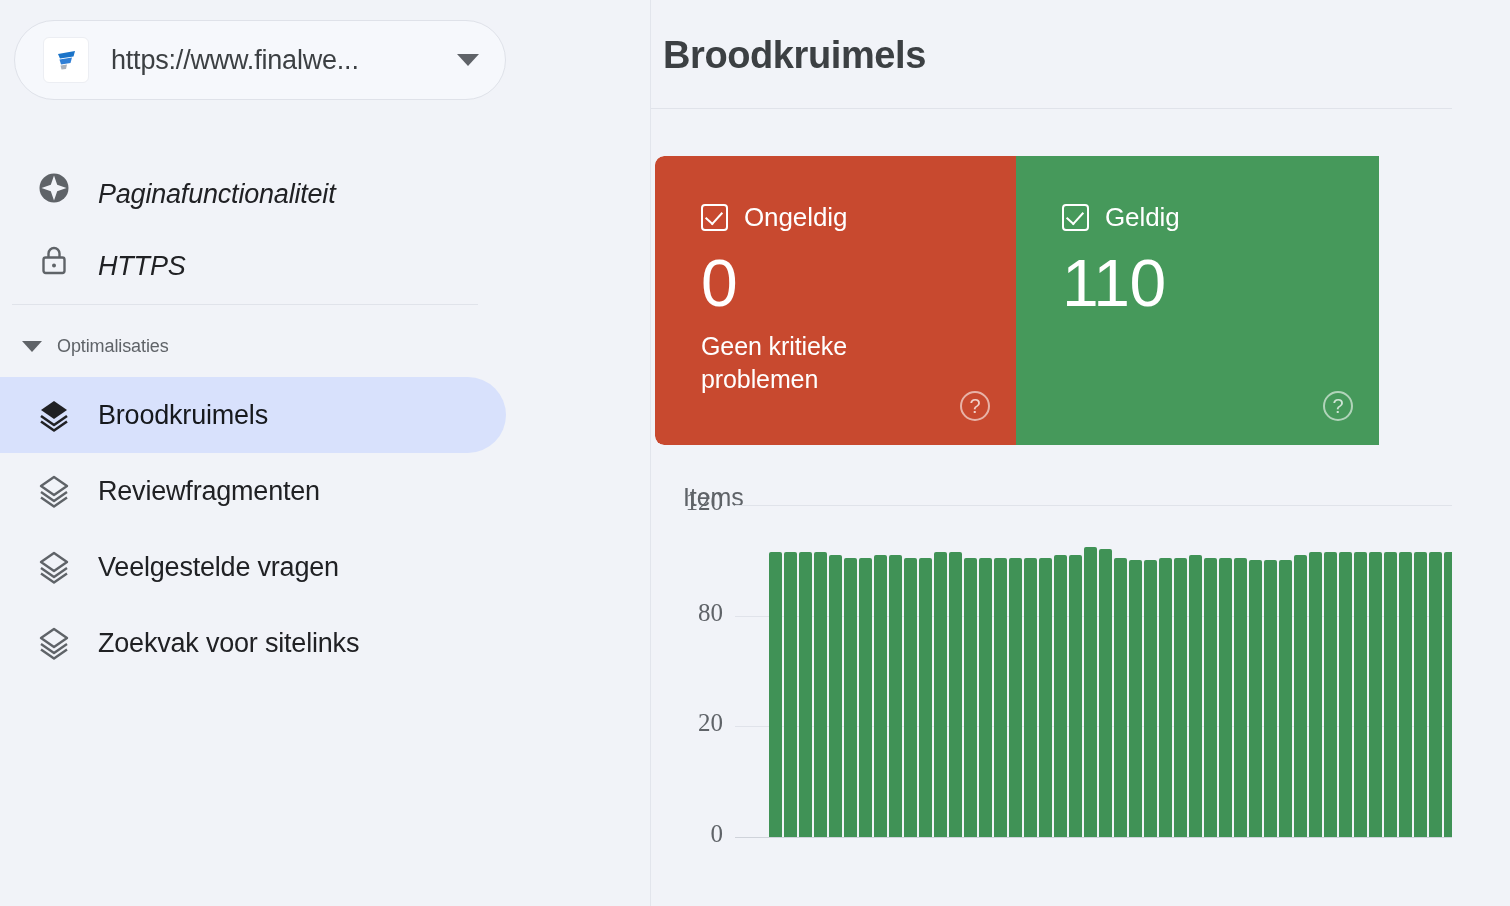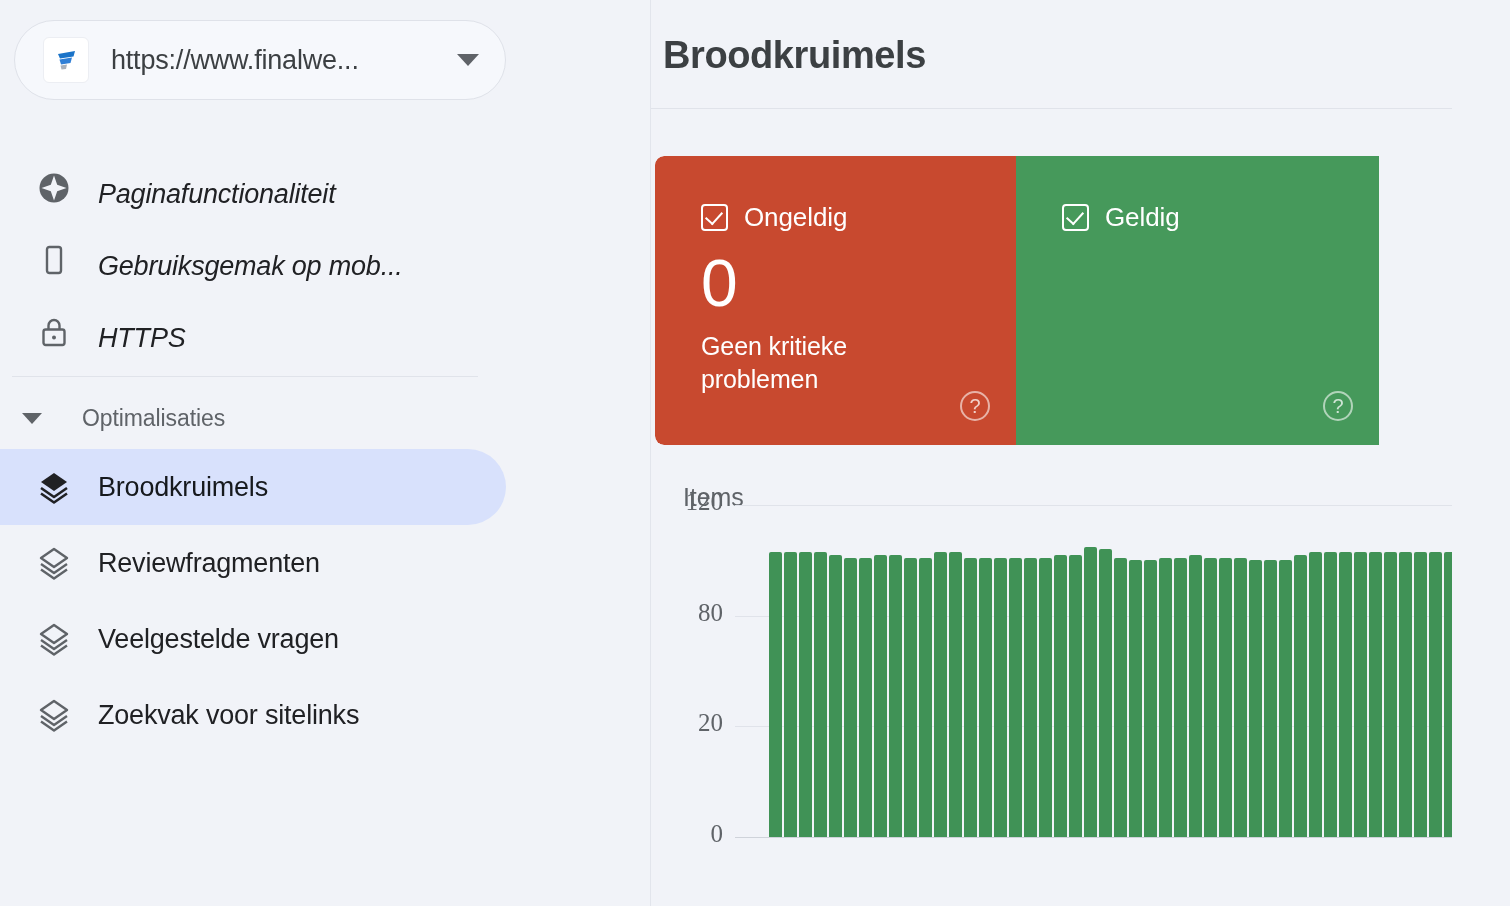--- a/index.html
+++ b/index.html
@@ -114,22 +114,22 @@
     cursor: pointer;
   }
   .group-caret {
     width: 0; height: 0;
     margin-left: 8px;
     border-left: 10px solid transparent;
     border-right: 10px solid transparent;
     border-top: 11px solid #5f6368;
   }
   .group-title {
-    margin-left: 40px;
-    font-size: 23px;
+    margin-left: 15px;
+    font-size: 18px;
     color: #5f6368;
     letter-spacing: -0.1px;
   }
 
   .sub-item {
     position: relative;
     height: 76px;
     display: flex;
     align-items: center;
     padding-left: 32px;
@@ -334,28 +334,20 @@
         <span class="nav-icon">
           <svg width="40" height="40" viewBox="0 0 40 40" aria-hidden="true">
             <circle cx="20" cy="20" r="14.5" fill="#5f6368"></circle>
             <path d="M20 7.5 L23.2 16.8 L32.5 20 L23.2 23.2 L20 32.5 L16.8 23.2 L7.5 20 L16.8 16.8 Z" fill="#f1f3f8"></path>
           </svg>
         </span>
         <span class="nav-label">Paginafunctionaliteit</span>
       </div>
 
 
-      <div class="nav-item">
-        <span class="nav-icon">
-          <svg width="40" height="40" viewBox="0 0 40 40" aria-hidden="true">
-            <rect x="13" y="7" width="14" height="26" rx="2.4" fill="none" stroke="#5f6368" stroke-width="2.4"></rect>
-          </svg>
-        </span>
-        <span class="nav-label">Gebruiksgemak op mob...</span>
-      </div>
 
       <div class="nav-item">
         <span class="nav-icon">
           <svg width="40" height="40" viewBox="0 0 40 40" aria-hidden="true">
             <rect x="9.5" y="17.5" width="21" height="15.5" rx="2.2" fill="none" stroke="#5f6368" stroke-width="2.4"></rect>
             <path d="M14.5 17.5 V13.5 a5.5 5.5 0 0 1 11 0 V17.5" fill="none" stroke="#5f6368" stroke-width="2.4"></path>
             <circle cx="20" cy="25.5" r="2" fill="#5f6368"></circle>
           </svg>
         </span>
         <span class="nav-label">HTTPS</span>
@@ -431,20 +423,21 @@
         <div class="card-value">0</div>
         <div class="card-sub">Geen kritieke problemen</div>
         <span class="help-icon">?</span>
       </div>
 
       <div class="card valid">
         <div class="card-head">
           <span class="checkbox-icon"></span>
           <span class="card-label">Geldig</span>
         </div>
+        <div class="card-value">110</div>
         <div class="card-sub"></div>
         <span class="help-icon">?</span>
       </div>
 
     </section>
 
     <section class="chart-wrap">
       <div class="chart-axis-title">Items</div>
       <div id="ticks">
           <div class="tick" style="top: 22px;">

